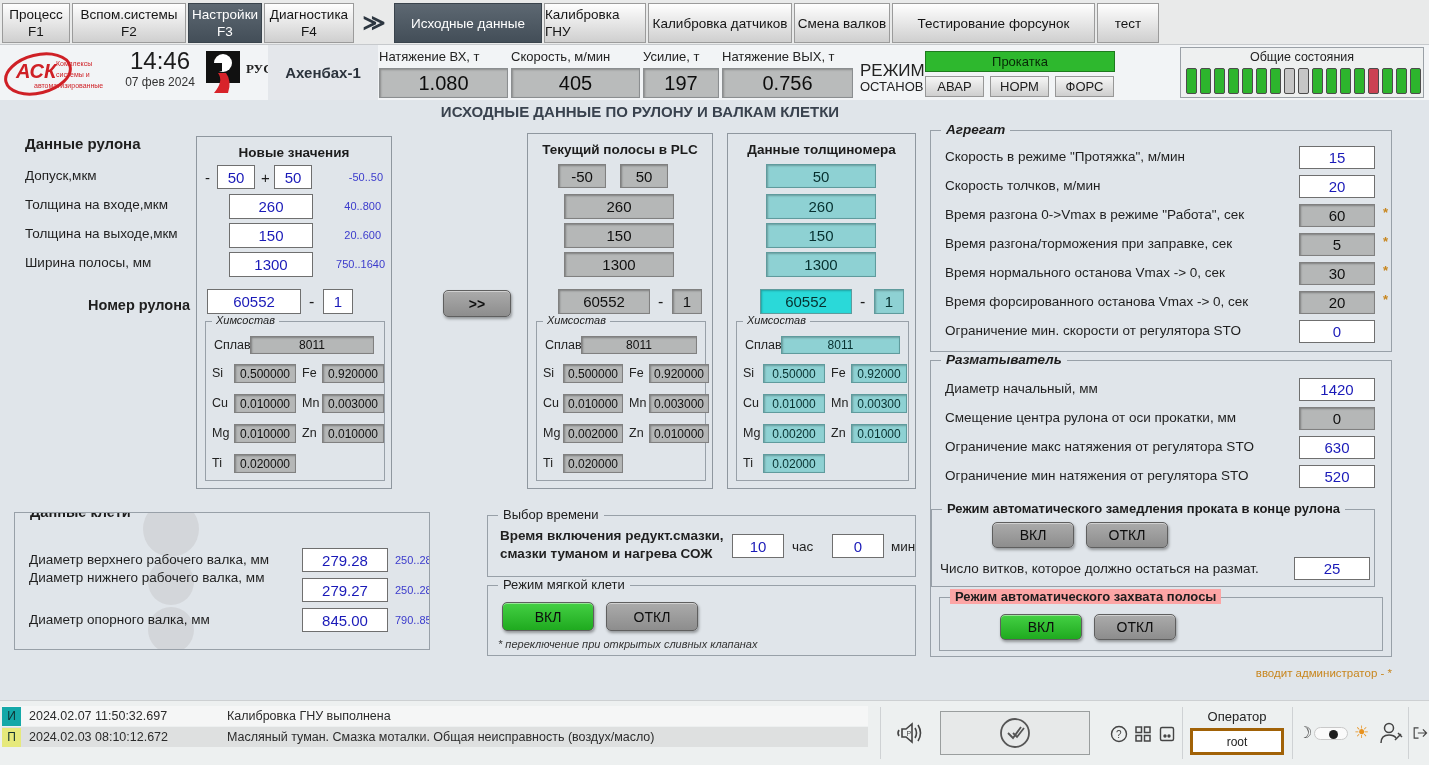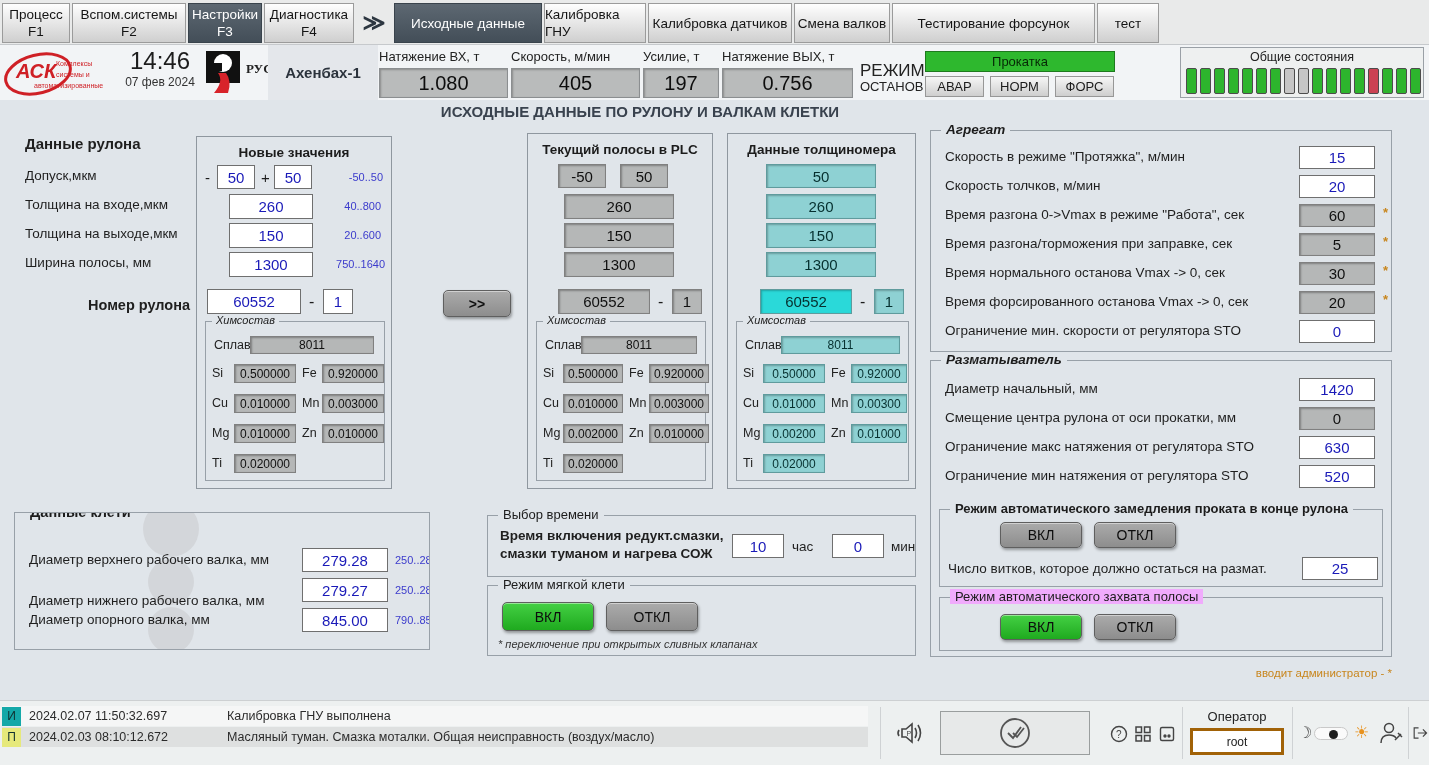--- a/index.html
+++ b/index.html
@@ -317,43 +317,43 @@
   <div class="gb" style="left:930px;top:360px;width:462px;height:297px">
     <span class="gt it">Разматыватель</span>
     <div class="lb" style="left:14px;top:20px">Диаметр начальный, мм</div>
     <div class="fw" style="left:368px;top:17px;width:76px;height:23px">1420</div>
     <div class="lb" style="left:14px;top:49px">Смещение центра рулона от оси прокатки, мм</div>
     <div class="fg" style="left:368px;top:46px;width:76px;height:23px">0</div>
     <div class="lb" style="left:14px;top:78px">Ограничение макс натяжения от регулятора STO</div>
     <div class="fw" style="left:368px;top:75px;width:76px;height:23px">630</div>
     <div class="lb" style="left:14px;top:107px">Ограничение мин натяжения от регулятора STO</div>
     <div class="fw" style="left:368px;top:104px;width:76px;height:23px">520</div>
-    <div class="gb" style="left:8px;top:148px;width:444px;height:78px">
+    <div class="gb" style="left:0;top:148px;width:444px;height:78px">
       <span class="gt" style="font-weight:bold;background:#e0e5ea">Режим автоматического замедления проката в конце рулона</span>
       <div class="b3" style="left:60px;top:12px;width:82px;height:26px">ВКЛ</div>
       <div class="b3" style="left:154px;top:12px;width:82px;height:26px">ОТКЛ</div>
       <div class="lb" style="left:8px;top:51px">Число витков, которое должно остаться на размат.</div>
       <div class="fw" style="left:362px;top:47px;width:76px;height:23px">25</div>
     </div>
     <div class="gb" style="left:8px;top:236px;width:444px;height:54px">
-      <span class="gt" style="font-weight:normal;background:#f0abfc">Режим автоматического захвата полосы</span>
+      <span class="gt" style="font-weight:bold;background:#fca5a5">Режим автоматического захвата полосы</span>
       <div class="b3 on" style="left:60px;top:16px;width:82px;height:26px">ВКЛ</div>
       <div class="b3" style="left:154px;top:16px;width:82px;height:26px">ОТКЛ</div>
     </div>
   </div>
 
   <div class="gb" style="left:14px;top:512px;width:416px;height:138px;overflow:hidden">
     <span class="gt bd">Данные клети</span>
     <div class="wm" style="left:128px;top:-12px;width:56px;height:56px"></div>
     <div class="wm" style="left:133px;top:46px;width:46px;height:46px"></div>
     <div class="wm" style="left:133px;top:94px;width:46px;height:46px"></div>
     <div class="lb" style="left:14px;top:39px">Диаметр верхнего рабочего валка, мм</div>
     <div class="fw" style="left:287px;top:35px;width:86px;height:24px">279.28</div>
     <span class="rng" style="left:380px;top:41px">250..280</span>
-    <div class="lb" style="left:14px;top:80px">Диаметр нижнего рабочего валка, мм</div>
+    <div class="lb" style="left:14px;top:57px">Диаметр нижнего рабочего валка, мм</div>
     <div class="fw" style="left:287px;top:65px;width:86px;height:24px">279.27</div>
     <span class="rng" style="left:380px;top:71px">250..280</span>
     <div class="lb" style="left:14px;top:99px">Диаметр опорного валка, мм</div>
     <div class="fw" style="left:287px;top:95px;width:86px;height:24px">845.00</div>
     <span class="rng" style="left:380px;top:101px">790..850</span>
   </div>
 
   <div class="gb" style="left:487px;top:515px;width:429px;height:62px">
     <span class="gt">Выбор времени</span>
     <div class="lb" style="left:12px;top:12px;font-weight:bold">Время включения редукт.смазки,</div>

